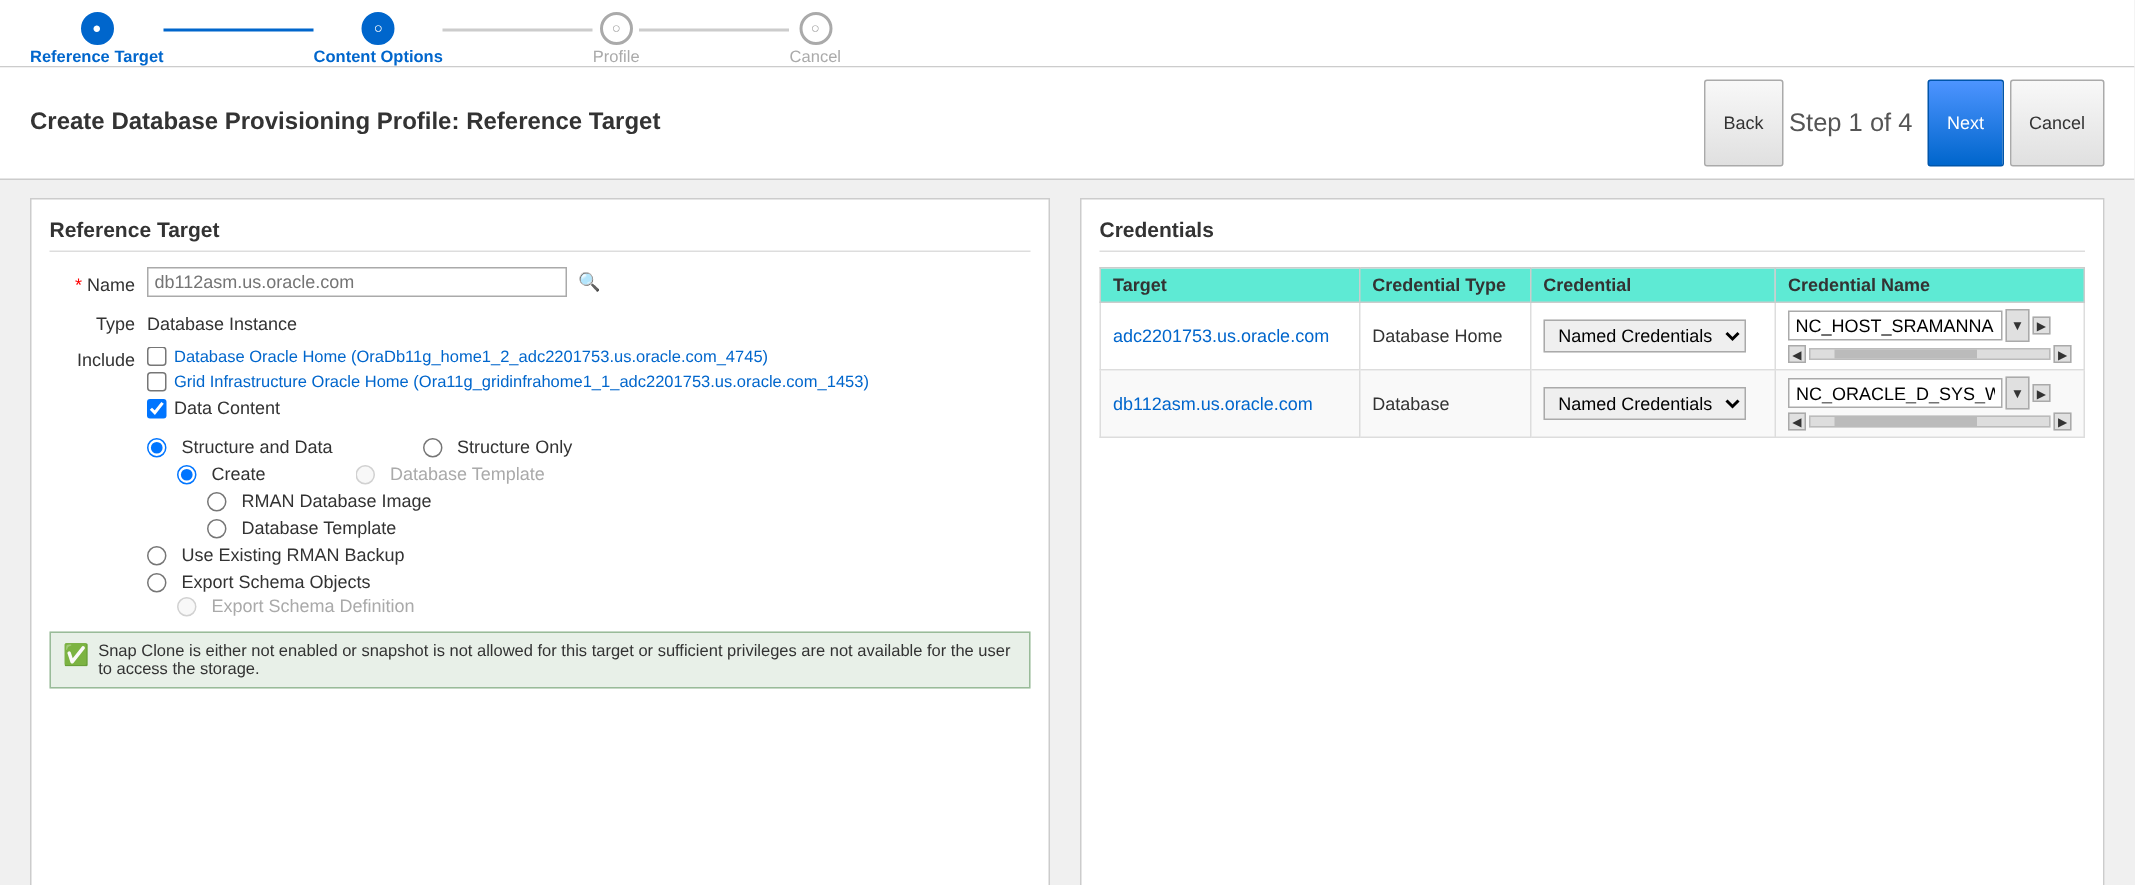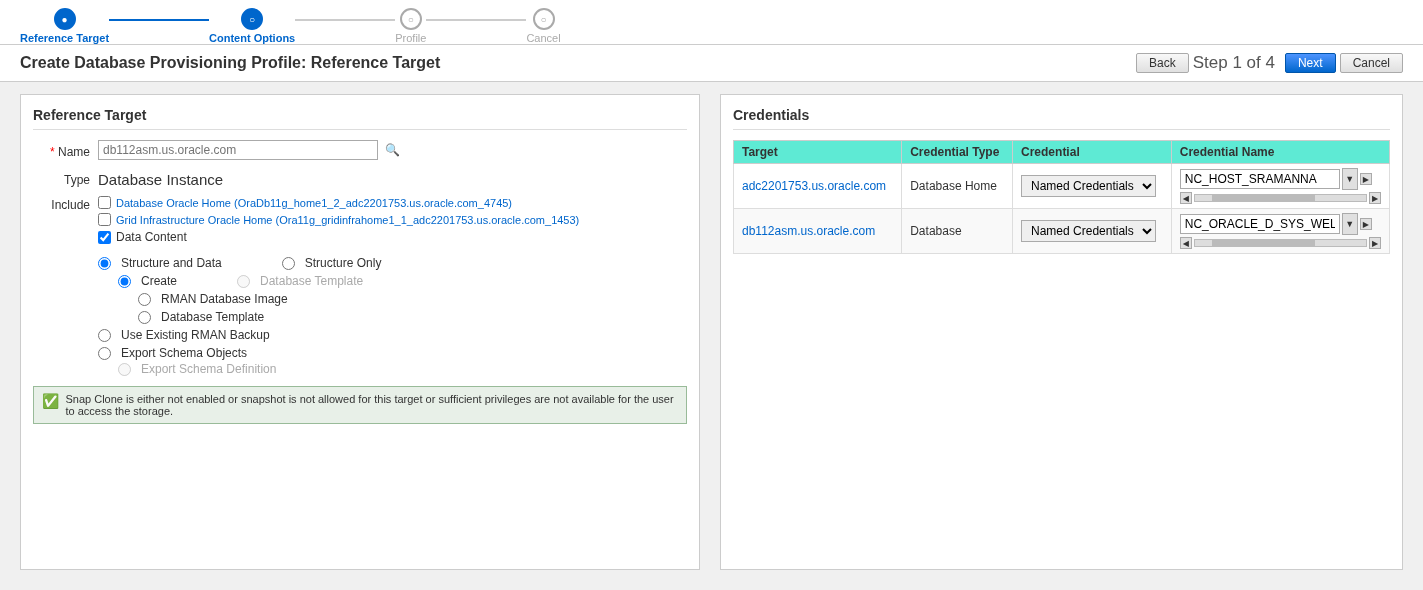--- a/index.html
+++ b/index.html
@@ -79,21 +79,21 @@
       font-size: 16px;
       font-weight: bold;
       color: #333;
     }
     .header-actions {
       display: flex;
       align-items: center;
       gap: 4px;
     }
     .btn {
-      padding: 2px 12px;
+      padding: 21px 12px;
       font-size: 12px;
       border: 1px solid #aaa;
       background: linear-gradient(to bottom, #f8f8f8, #e0e0e0);
       cursor: pointer;
       border-radius: 2px;
       color: #333;
     }
     .btn.primary {
       background: linear-gradient(to bottom, #4d94ff, #0066cc);
       color: #fff;
@@ -155,21 +155,21 @@
       border: 1px solid #aaa;
       font-size: 12px;
       color: #888;
     }
     .search-icon {
       margin-left: 4px;
       cursor: pointer;
       color: #555;
     }
     .form-value {
-      font-size: 15px;
+      font-size: 12px;
       color: #333;
       padding-top: 3px;
     }
 
     
     .include-section {
       display: flex;
       align-items: flex-start;
       margin-bottom: 8px;
     }
@@ -288,21 +288,21 @@
     }
     .cred-name-input-row {
       display: flex;
       align-items: center;
       gap: 2px;
     }
     .cred-name-input {
       font-size: 12px;
       padding: 2px 4px;
       border: 1px solid #aaa;
-      width: 160px;
+      width: 143px;
     }
     .cred-scroll-bar {
       display: flex;
       align-items: center;
       margin-top: 2px;
       gap: 2px;
     }
     .scroll-track {
       flex: 1;
       height: 8px;

